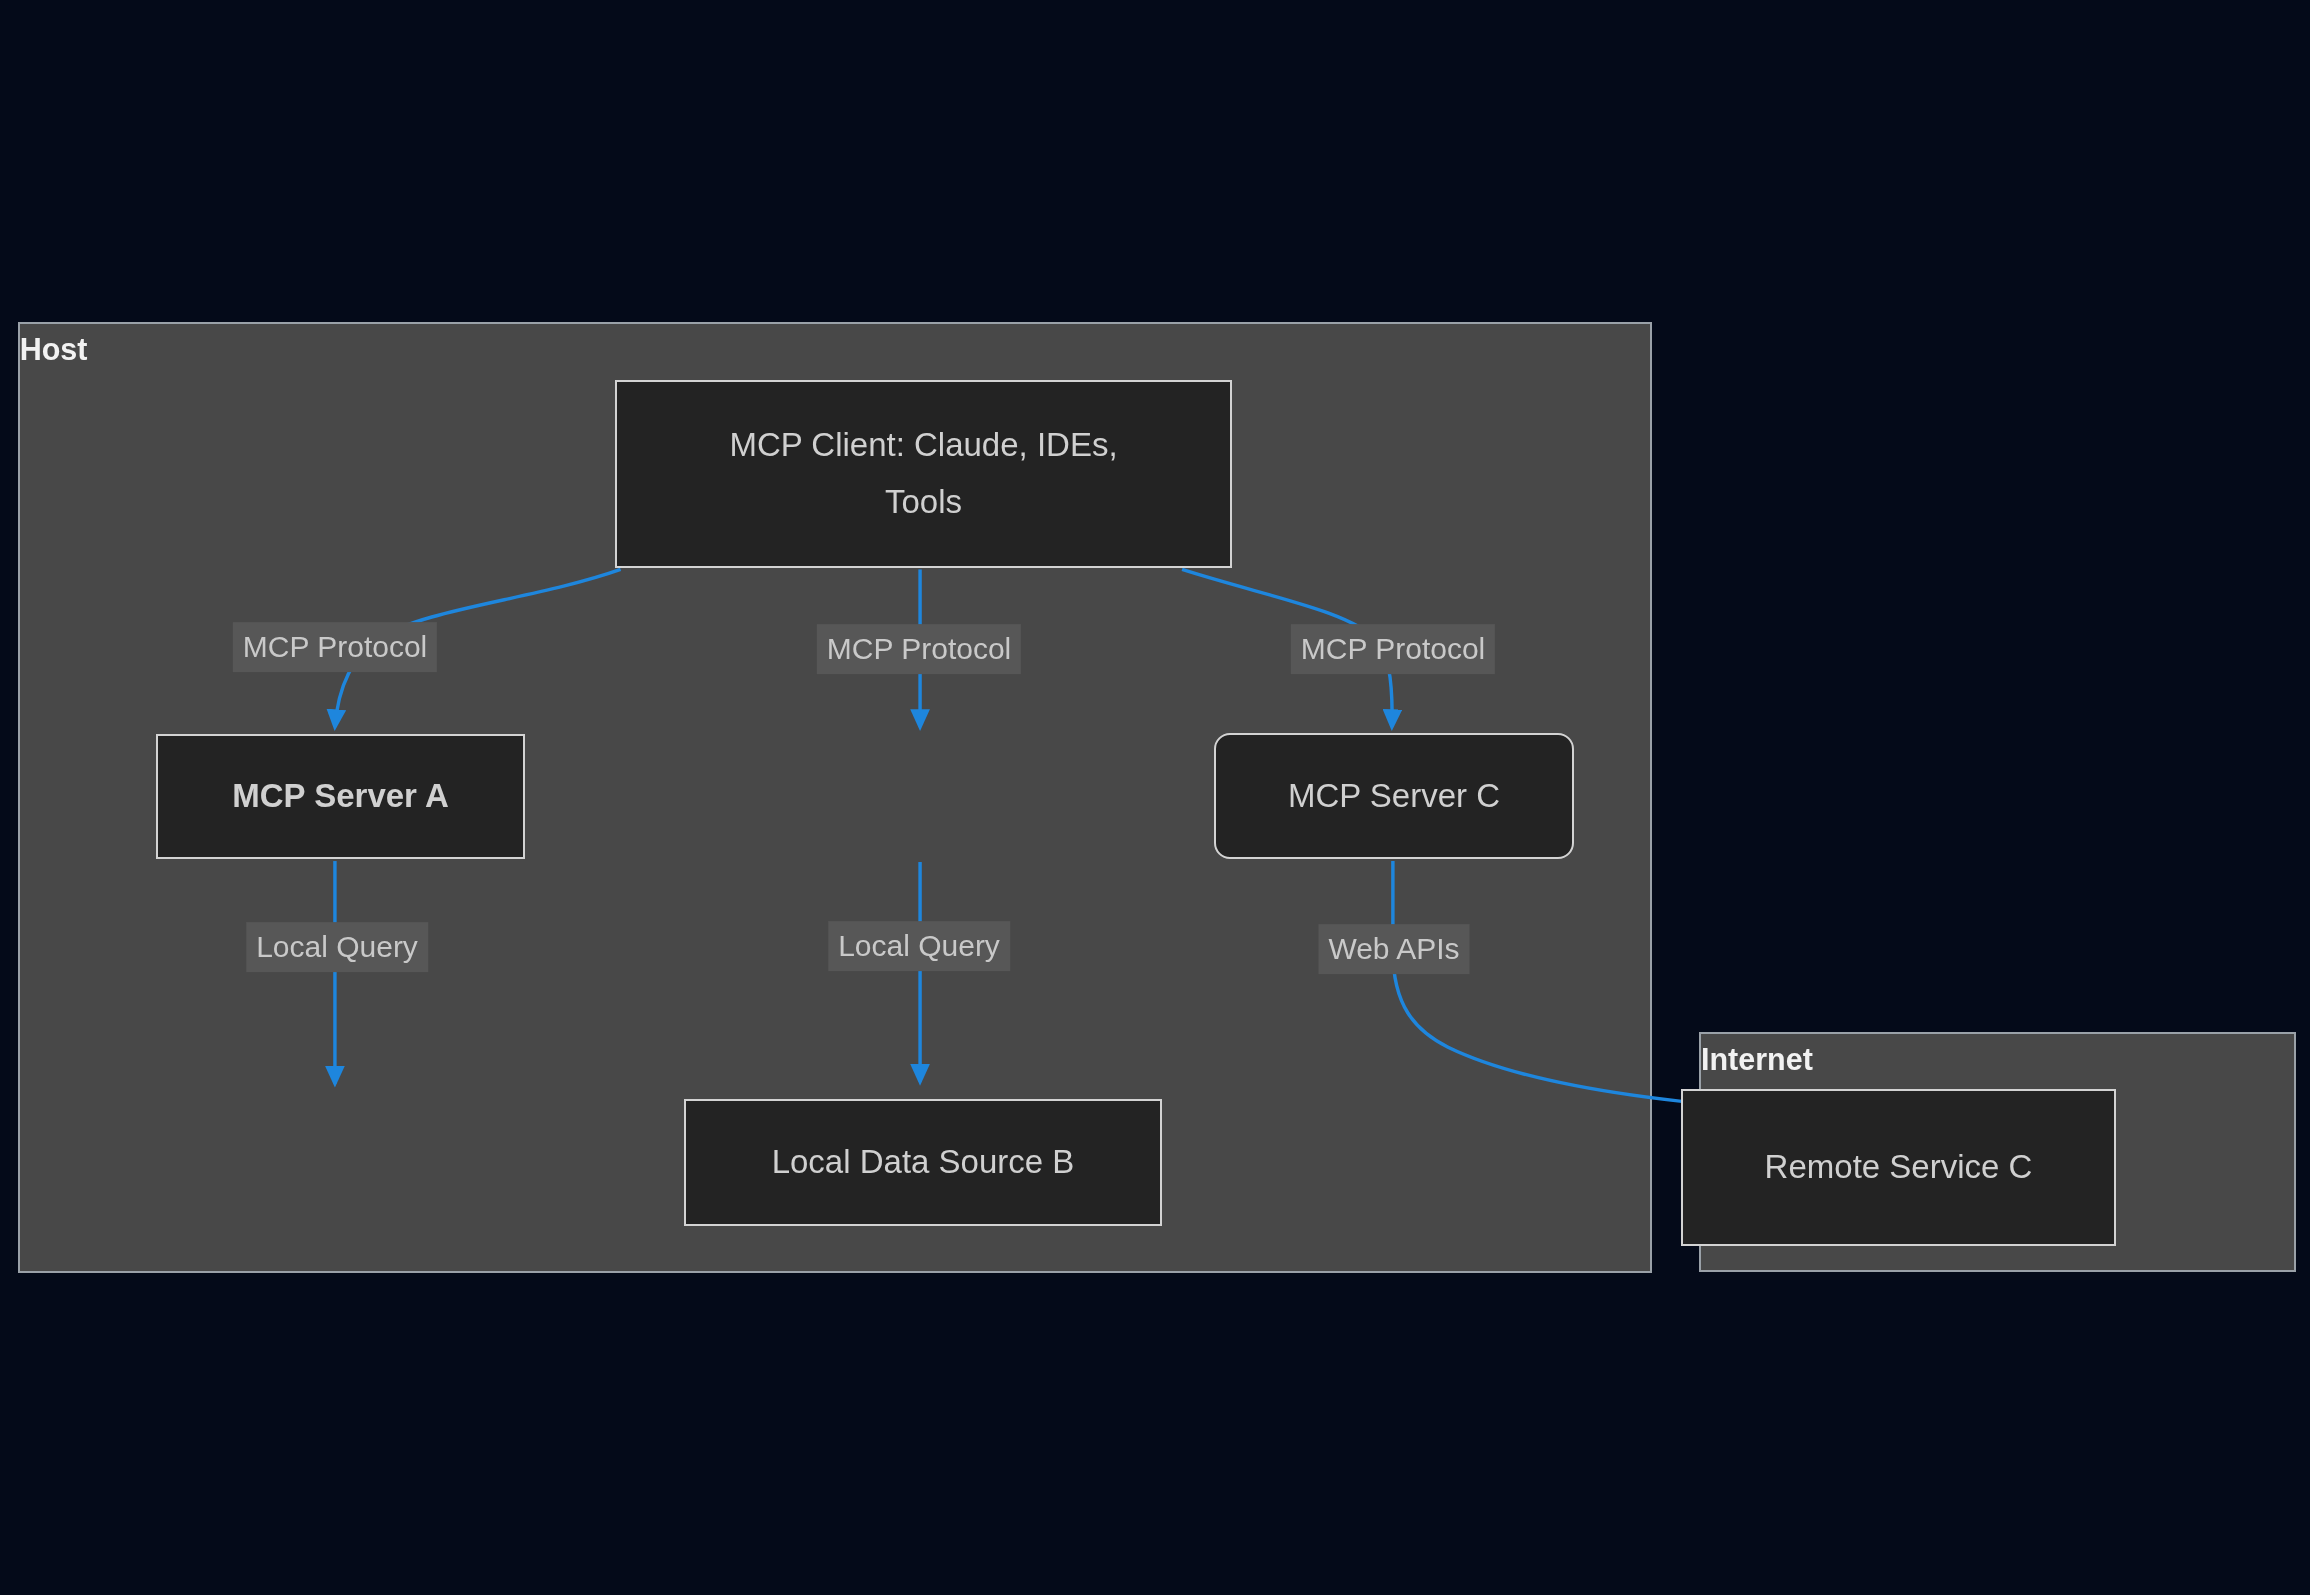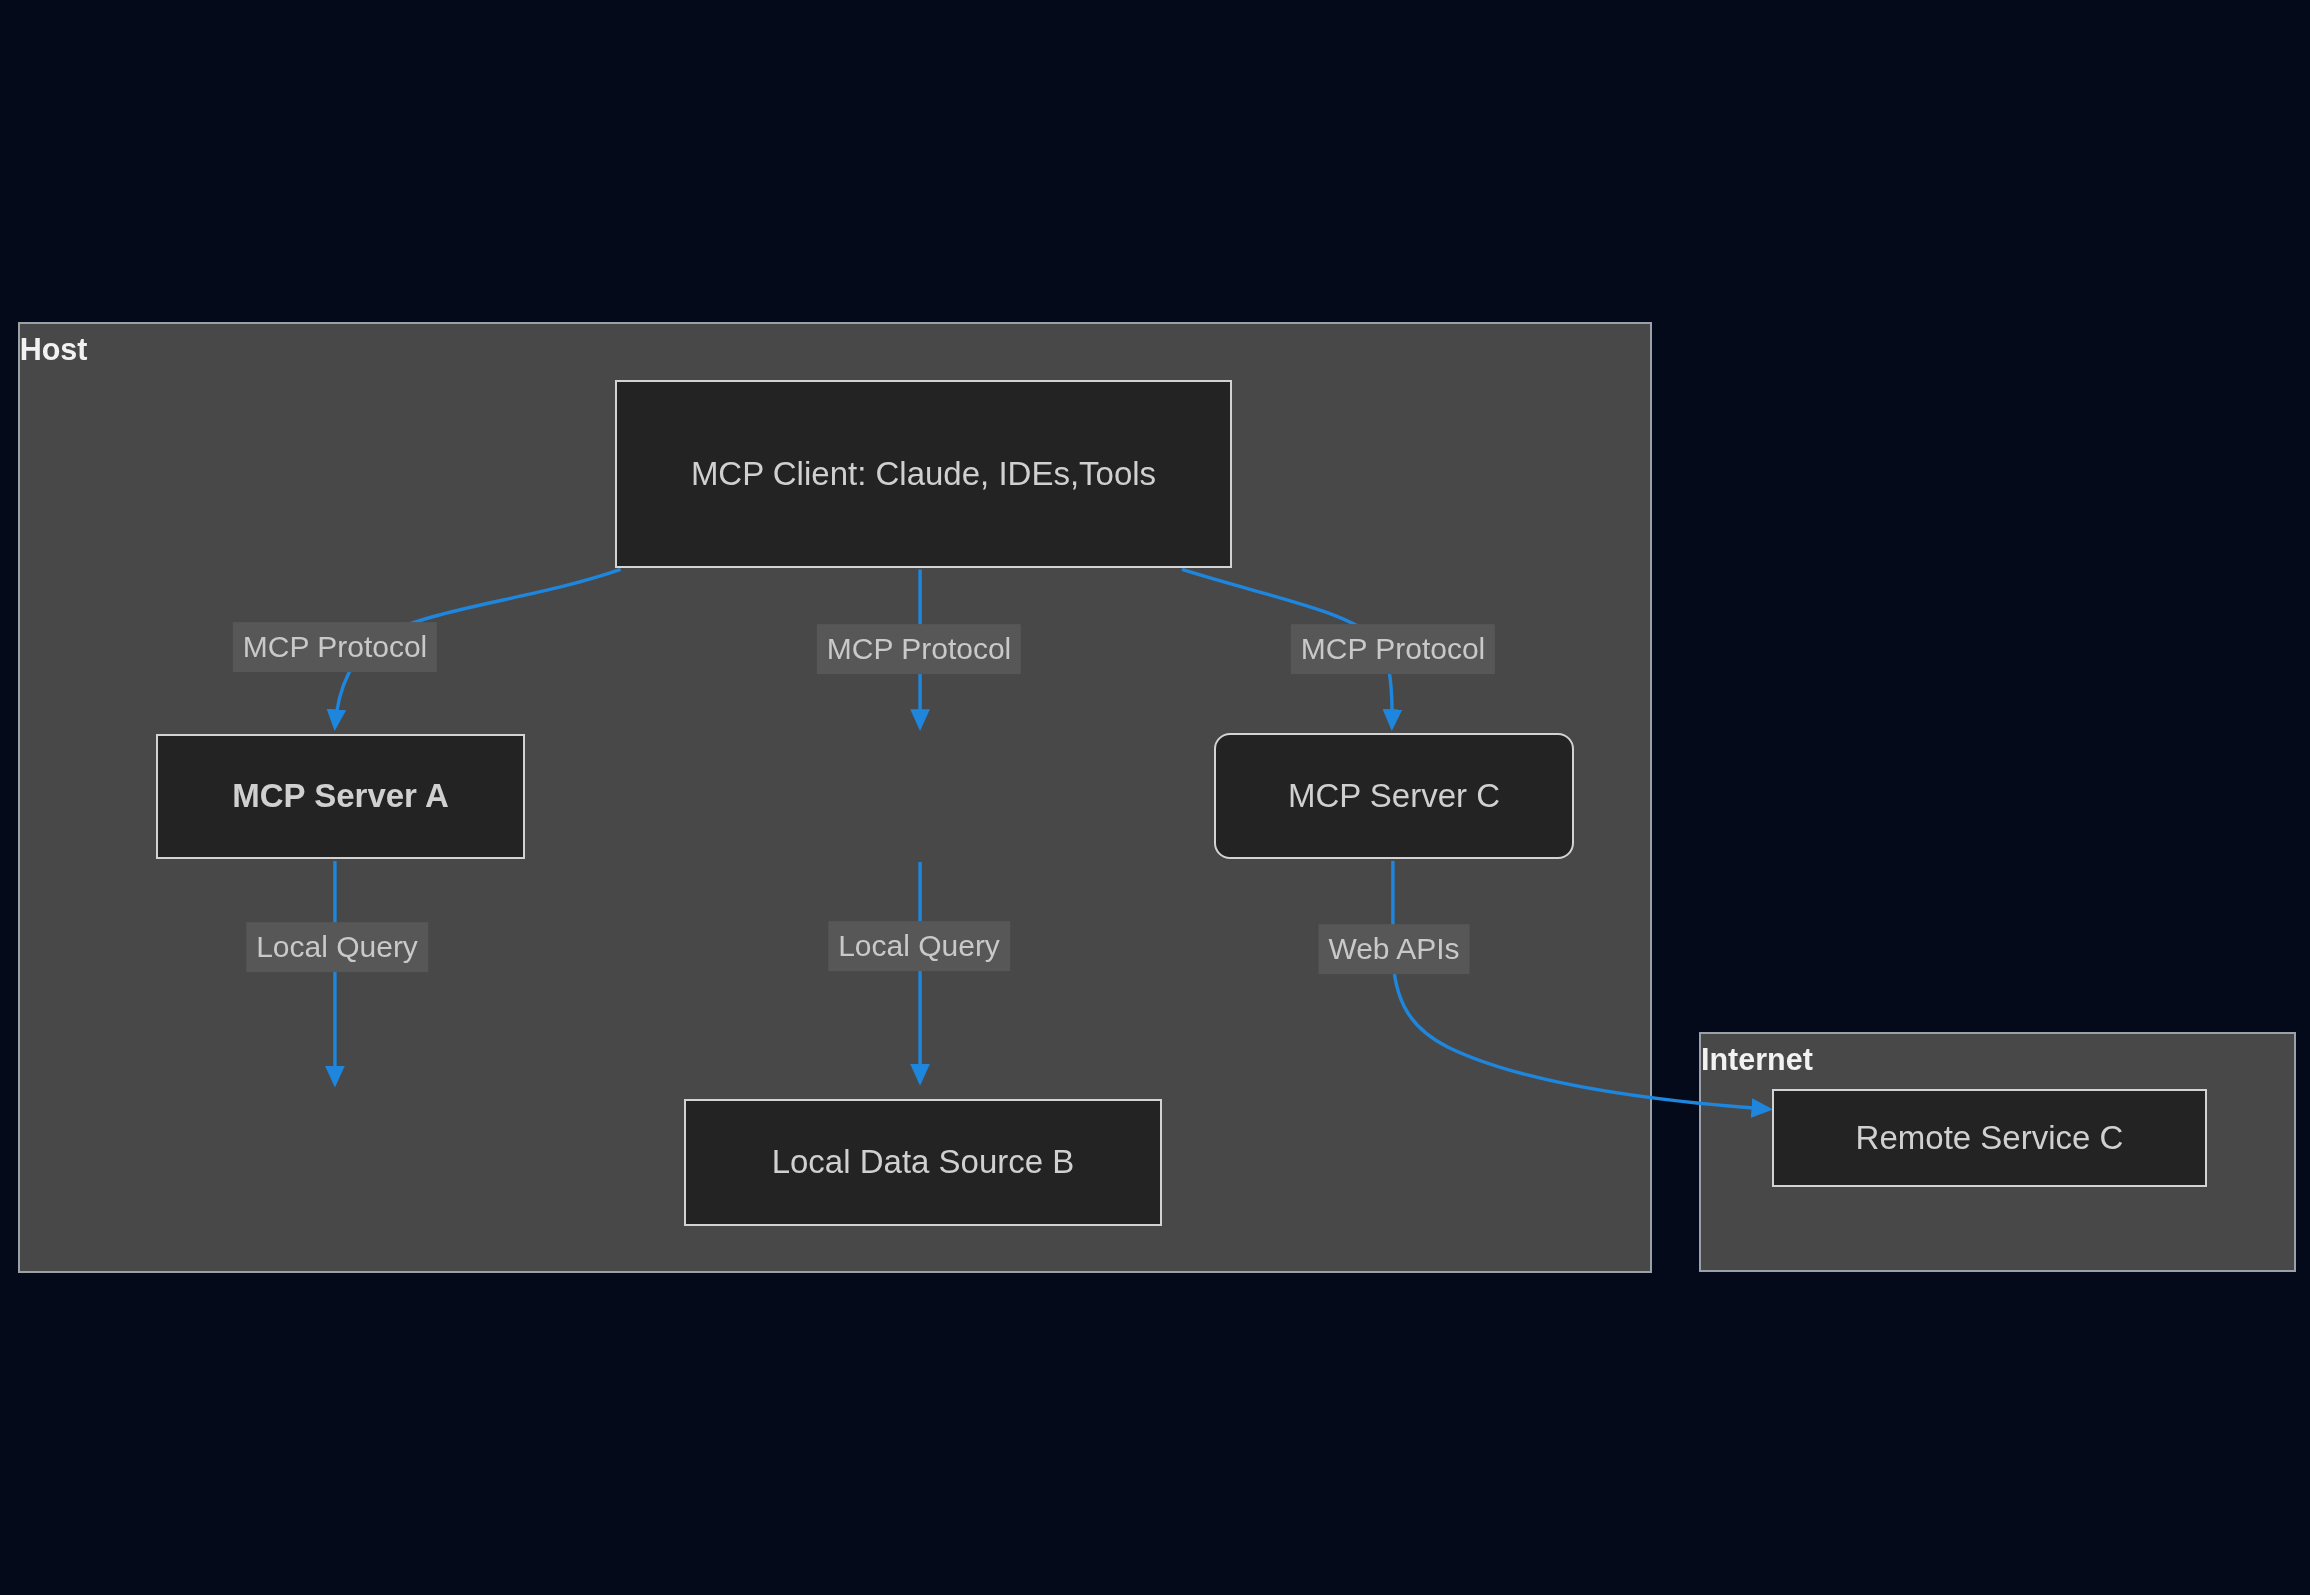--- a/index.html
+++ b/index.html
@@ -30,21 +30,21 @@
     font-weight: bold;
     font-size: 30.5px;
     line-height: 1.2;
   }
   .node {
     position: absolute;
     background: #232323;
     border: 2px solid #d3d3d3;
     box-sizing: border-box;
     display: flex;
-    flex-direction: row;
+    flex-direction: column;
     align-items: center;
     justify-content: center;
     text-align: center;
     color: #d0d0d0;
     font-size: 33px;
     line-height: 1.72;
   }
   .edge-label {
     position: absolute;
     transform: translate(-50%, -50%);
@@ -108,21 +108,21 @@
 
   <div class="node" style="left:1214px; top:733px; width:360px; height:126px;border-radius:16px;">
     <span>MCP Server C</span>
   </div>
 
 
   <div class="node" style="left:684px; top:1088px; width:478px; height:127px;margin-top:11px;">
     <span>Local Data Source B</span>
   </div>
 
-  <div class="node" style="left:1772px; top:1089px; width:435px; height:98px;">
+  <div class="node" style="left:1681px; top:1089px; width:435px; height:157px;">
     <span>Remote Service C</span>
   </div>
 
   <div class="edge-label" style="left:335px; top:647px;">MCP Protocol</div>
 
   <div class="edge-label" style="left:919px; top:649px;">MCP Protocol</div>
 
   <div class="edge-label" style="left:1393px; top:649px;">MCP Protocol</div>
 
   <div class="edge-label" style="left:337px; top:947px;">Local Query</div>

